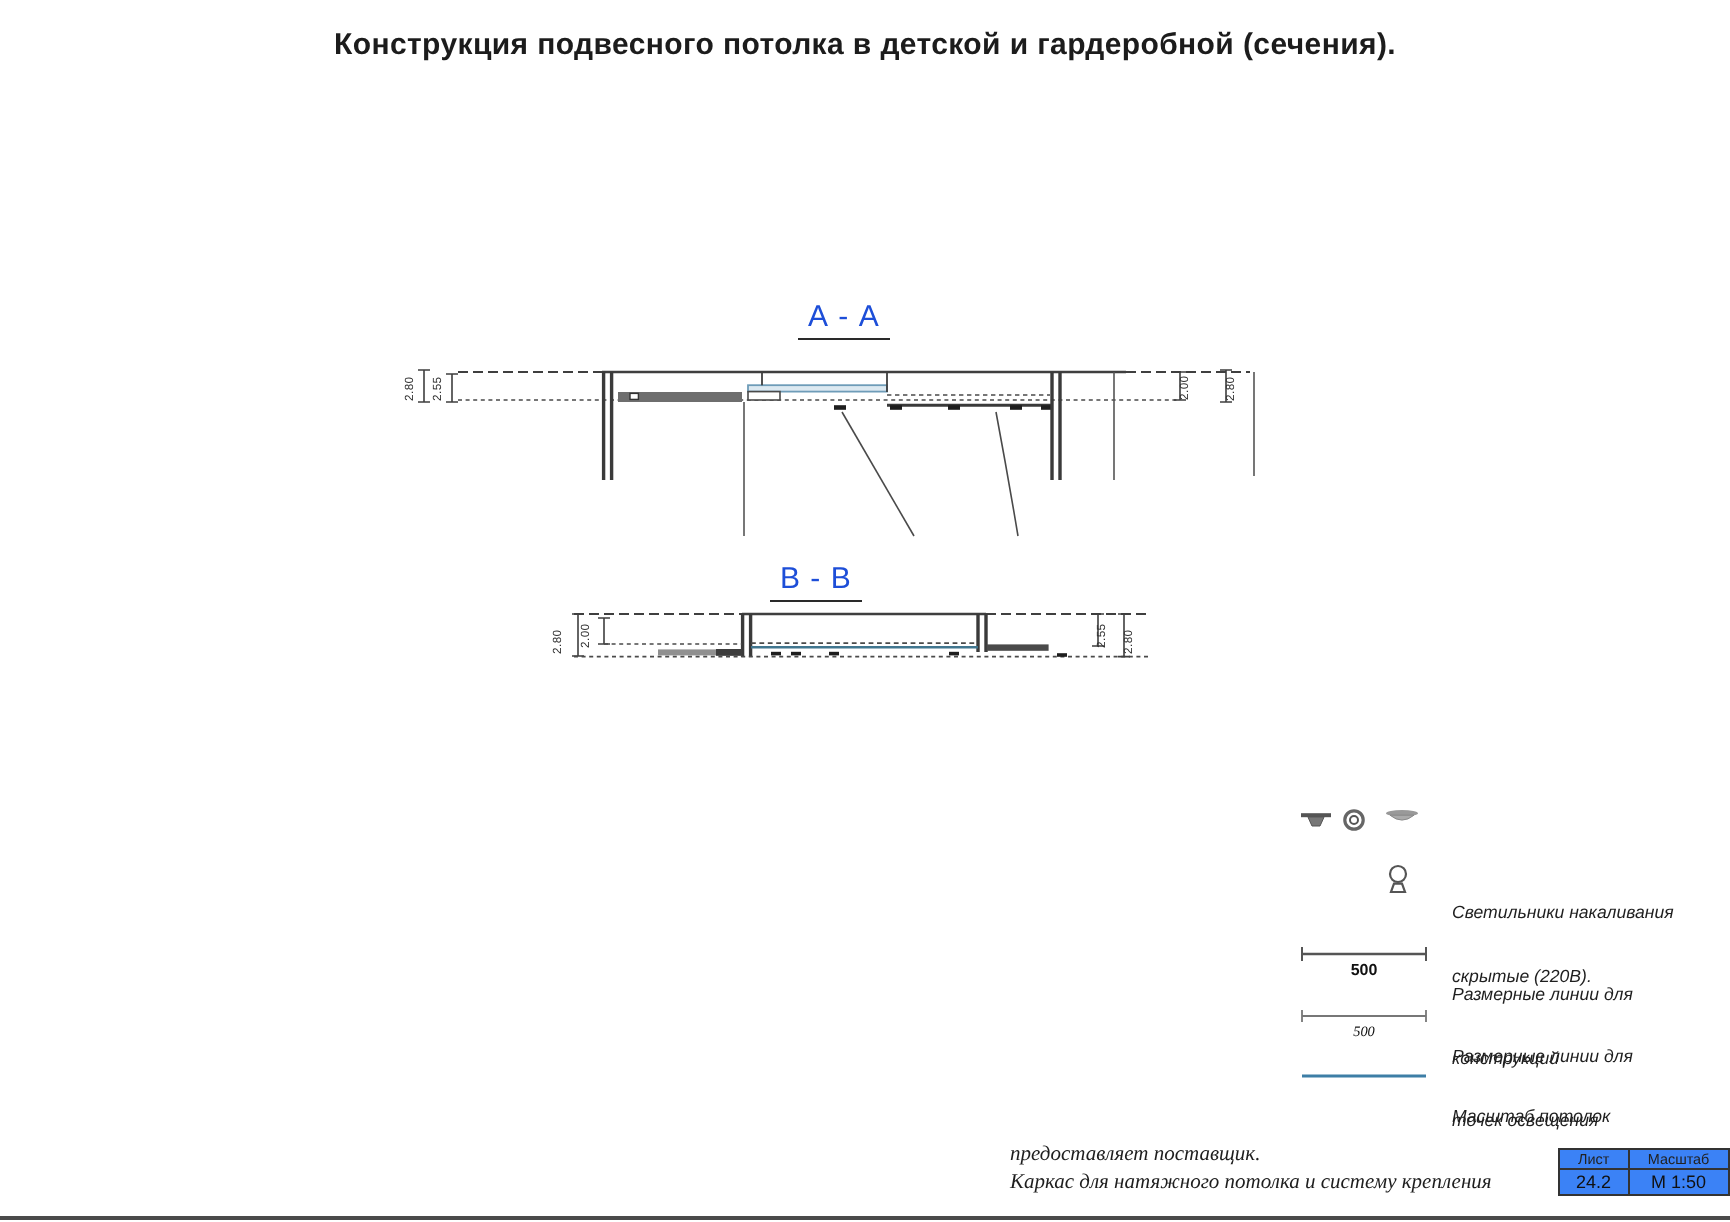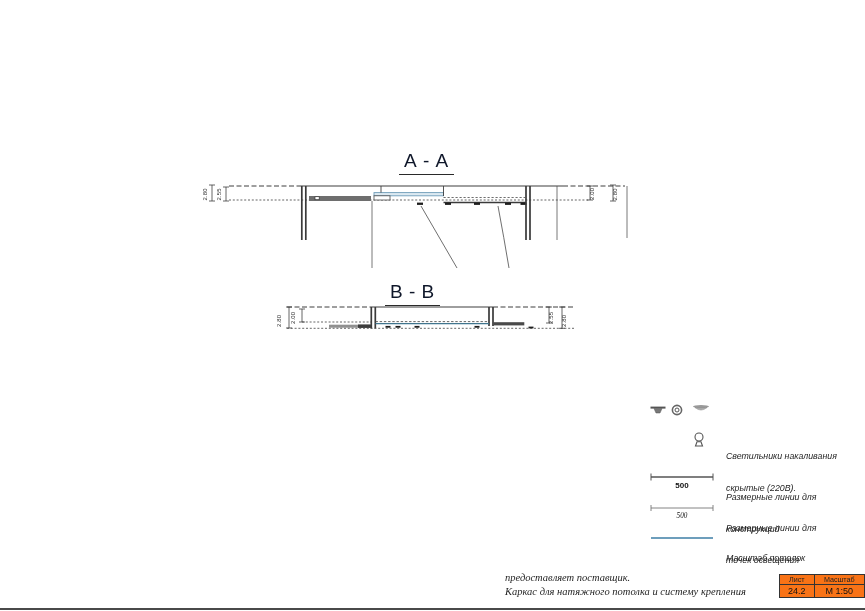--- a/index.html
+++ b/index.html
@@ -1,40 +1,41 @@
 <!DOCTYPE html>
 <html><head>
 <meta charset="utf-8">
 <style>
   html,body{margin:0;padding:0;background:#fff;}
   .canvas{position:relative;width:865px;height:611px;background:#ffffff;
           font-family:"Liberation Sans",sans-serif;overflow:hidden;}
   .title{position:absolute;left:0;top:14px;width:100%;text-align:center;
          font-weight:bold;font-size:15px;color:#1c1c1c;letter-spacing:.2px;}
-  .sec-label{position:absolute;font-size:19px;color:#0f172a;
+  .sec-label{position:absolute;font-size:15px;color:#1d4ed8;
              border-bottom:1.3px solid #2a2a2a;padding:0 5px 2px;letter-spacing:.5px;}
   .abs{position:absolute;}
   svg text{font-family:"Liberation Sans",sans-serif;fill:#222;}
   .dimtxt{font-size:5.9px;fill:#333;letter-spacing:.2px;}
   .legend-text{position:absolute;font-style:italic;font-size:8.8px;line-height:10.8px;color:#1f1f1f;white-space:pre;}
   .sample-500{font-size:8px;font-weight:bold;fill:#111;}
   .sample-500-it{font-size:7.2px;font-style:italic;font-family:"Liberation Serif",serif;fill:#111;}
   .note{position:absolute;font-family:"Liberation Serif",serif;font-style:italic;
         font-size:10.5px;line-height:13.5px;color:#1e1e1e;}
-  .titleblock{position:absolute;border-collapse:collapse;background:#f97316;}
+  .titleblock{position:absolute;border-collapse:collapse;background:#3b82f6;}
   .titleblock td{border:1.2px solid #333;text-align:center;vertical-align:middle;padding:0 2px;}
   .tb-head{font-size:7.2px;color:#222;height:9px;}
   .tb-val{font-size:9px;font-weight:normal;color:#111;height:12px;}
   .bottom-line{position:absolute;left:0;top:608px;width:865px;height:2px;background:#4a4a4a;}
 </style>
 </head>
 <body>
 
 <div class="canvas">
 
+  <div class="title">Конструкция подвесного потолка в детской и гардеробной (сечения).</div>
 
   <div class="sec-label" style="left:399px;top:150px;">А - А</div>
 
   <svg class="abs" style="left:195px;top:150px;" width="440" height="125" viewBox="0 0 440 125">
 
     <g stroke="#3f3f3f" stroke-width="0.8" fill="none">
       <path d="M17,35 V51 M14,35 H20 M14,51 H20"></path>
       <path d="M31,37 V51 M28,37 H34 M28,51 H34"></path>
     </g>
     <text class="dimtxt" transform="translate(11.5,50.5) rotate(-90)">2.80</text>

